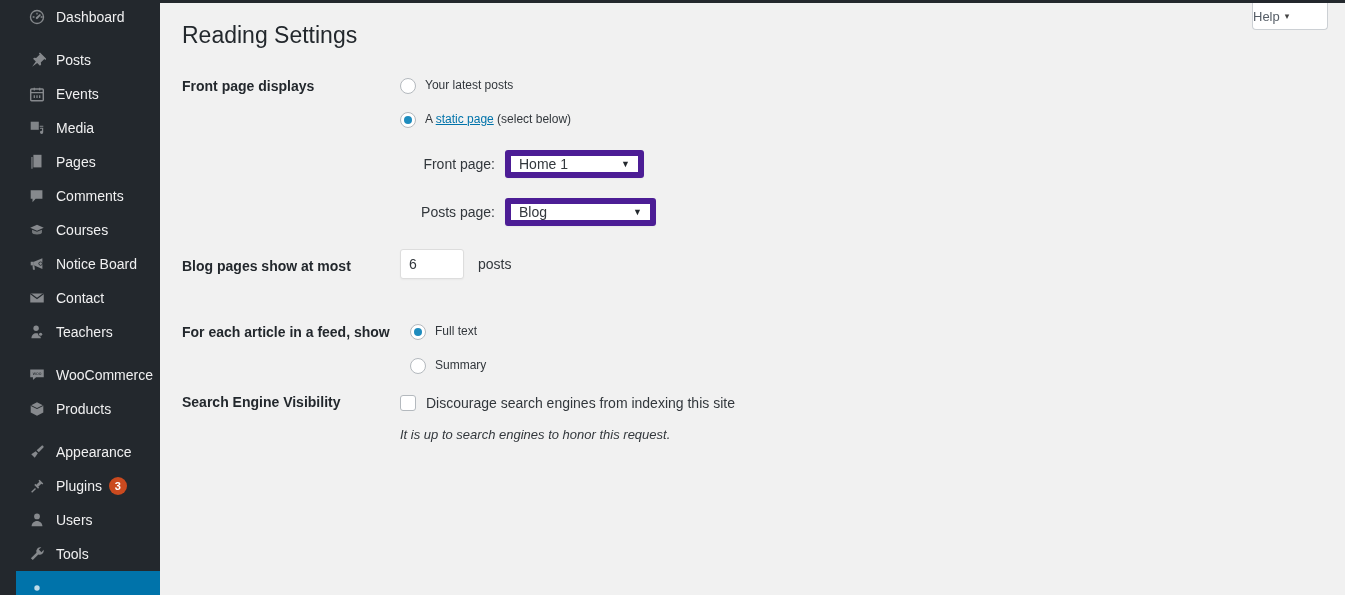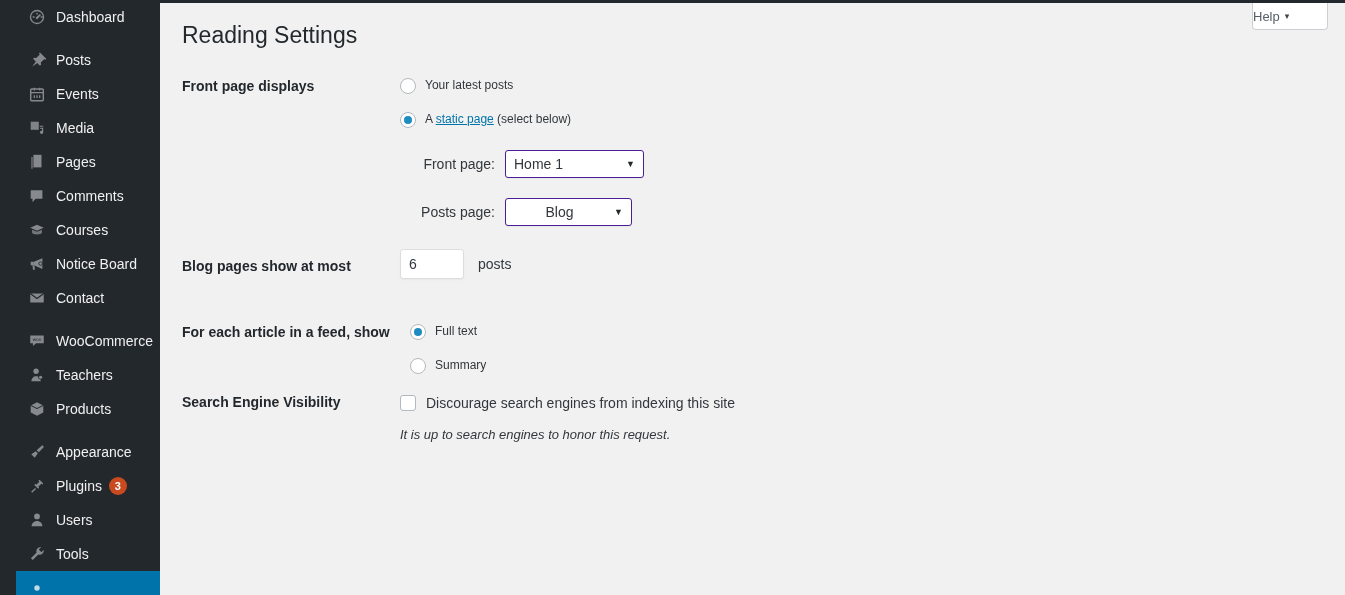--- a/index.html
+++ b/index.html
@@ -139,39 +139,39 @@
   .select-line { display: flex; align-items: center; }
   .select-line + .select-line { margin-top: 20px; }
   .select-caption {
     font-size: 14px; color: #32373c;
     text-align: right;
     width: 84px; flex: 0 0 84px;
     margin-right: 10px;
   }
   .wp-select {
     height: 28px;
-    border: 1px solid #4c1d95;
+    border: 6px solid #4c1d95;
     background: #fff;
     border-radius: 3px;
     font-size: 14px;
     color: #32373c;
     padding: 0 26px 0 8px;
     display: inline-flex; align-items: center;
     position: relative;
     cursor: pointer;
     box-shadow: 0 1px 2px rgba(0,0,0,.04);
   }
   .wp-select .sel-caret {
     position: absolute;
     right: 8px; top: 50%;
     transform: translateY(-50%);
     font-size: 9px; color: #23282d;
   }
   #front-page-select { width: 139px; }
-  #posts-page-select { width: 127px; justify-content: center; }
+  #posts-page-select { width: 151px; }
 
   
   .num-line { display: flex; align-items: center; }
   .num-input {
     width: 64px; height: 30px;
     border: 1px solid #ddd;
     background: #fff;
     border-radius: 3px;
     font-size: 14px;
     color: #32373c;
@@ -294,40 +294,40 @@
     <div class="menu-item">
       <span class="menu-icon">
         <svg width="18" height="18" viewBox="0 0 20 20" fill="#a7aaad">
             <path d="M2.5 5h15v10h-15z"></path>
             <path d="M2.5 5l7.5 5.5L17.5 5" fill="none" stroke="#23282d" stroke-width="1.3"></path>
           </svg>
       </span>
       <span class="menu-label">Contact</span>
     </div>
 
-    <div class="menu-item group-gap">
-      <span class="menu-icon">
-        <svg width="18" height="18" viewBox="0 0 20 20">
-            <path d="M2.5 4h15v8.5H9l-3.5 3v-3H2.5z" fill="#a7aaad"></path>
-            <text x="10" y="10.3" font-size="5" font-family="DejaVu Sans" fill="#23282d" text-anchor="middle">woo</text>
-          </svg>
-      </span>
-      <span class="menu-label">WooCommerce</span>
-    </div>
-
     <div class="menu-item">
       <span class="menu-icon">
         <svg width="18" height="18" viewBox="0 0 20 20" fill="#a7aaad">
             <circle cx="9" cy="5.8" r="3"></circle>
             <path d="M3.8 17c0-3.3 2.3-5.6 5.2-5.6s5.2 2.3 5.2 5.6z"></path>
             <circle cx="14" cy="12.5" r="2.6" fill="#23282d"></circle>
             <circle cx="14" cy="12.5" r="1.8"></circle>
           </svg>
       </span>
       <span class="menu-label">Teachers</span>
+    </div>
+
+    <div class="menu-item group-gap">
+      <span class="menu-icon">
+        <svg width="18" height="18" viewBox="0 0 20 20">
+            <path d="M2.5 4h15v8.5H9l-3.5 3v-3H2.5z" fill="#a7aaad"></path>
+            <text x="10" y="10.3" font-size="5" font-family="DejaVu Sans" fill="#23282d" text-anchor="middle">woo</text>
+          </svg>
+      </span>
+      <span class="menu-label">WooCommerce</span>
     </div>
 
     <div class="menu-item">
       <span class="menu-icon">
         <svg width="18" height="18" viewBox="0 0 20 20" fill="#a7aaad">
             <path d="M10 2.5l7 3.5v8l-7 3.5-7-3.5v-8z"></path>
             <path d="M3 6l7 3.5L17 6" fill="none" stroke="#23282d" stroke-width="1.1"></path>
           </svg>
       </span>
       <span class="menu-label">Products</span>

